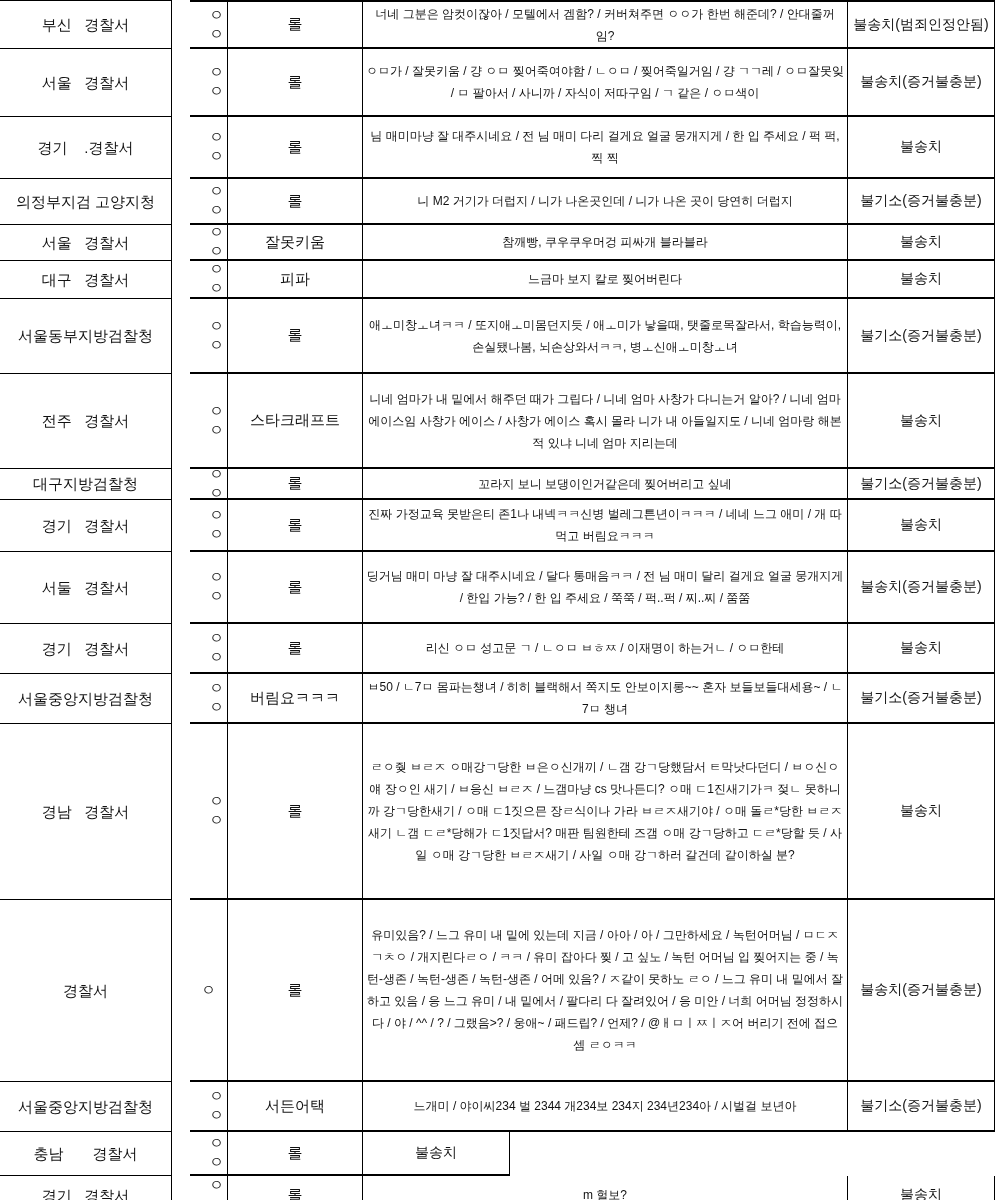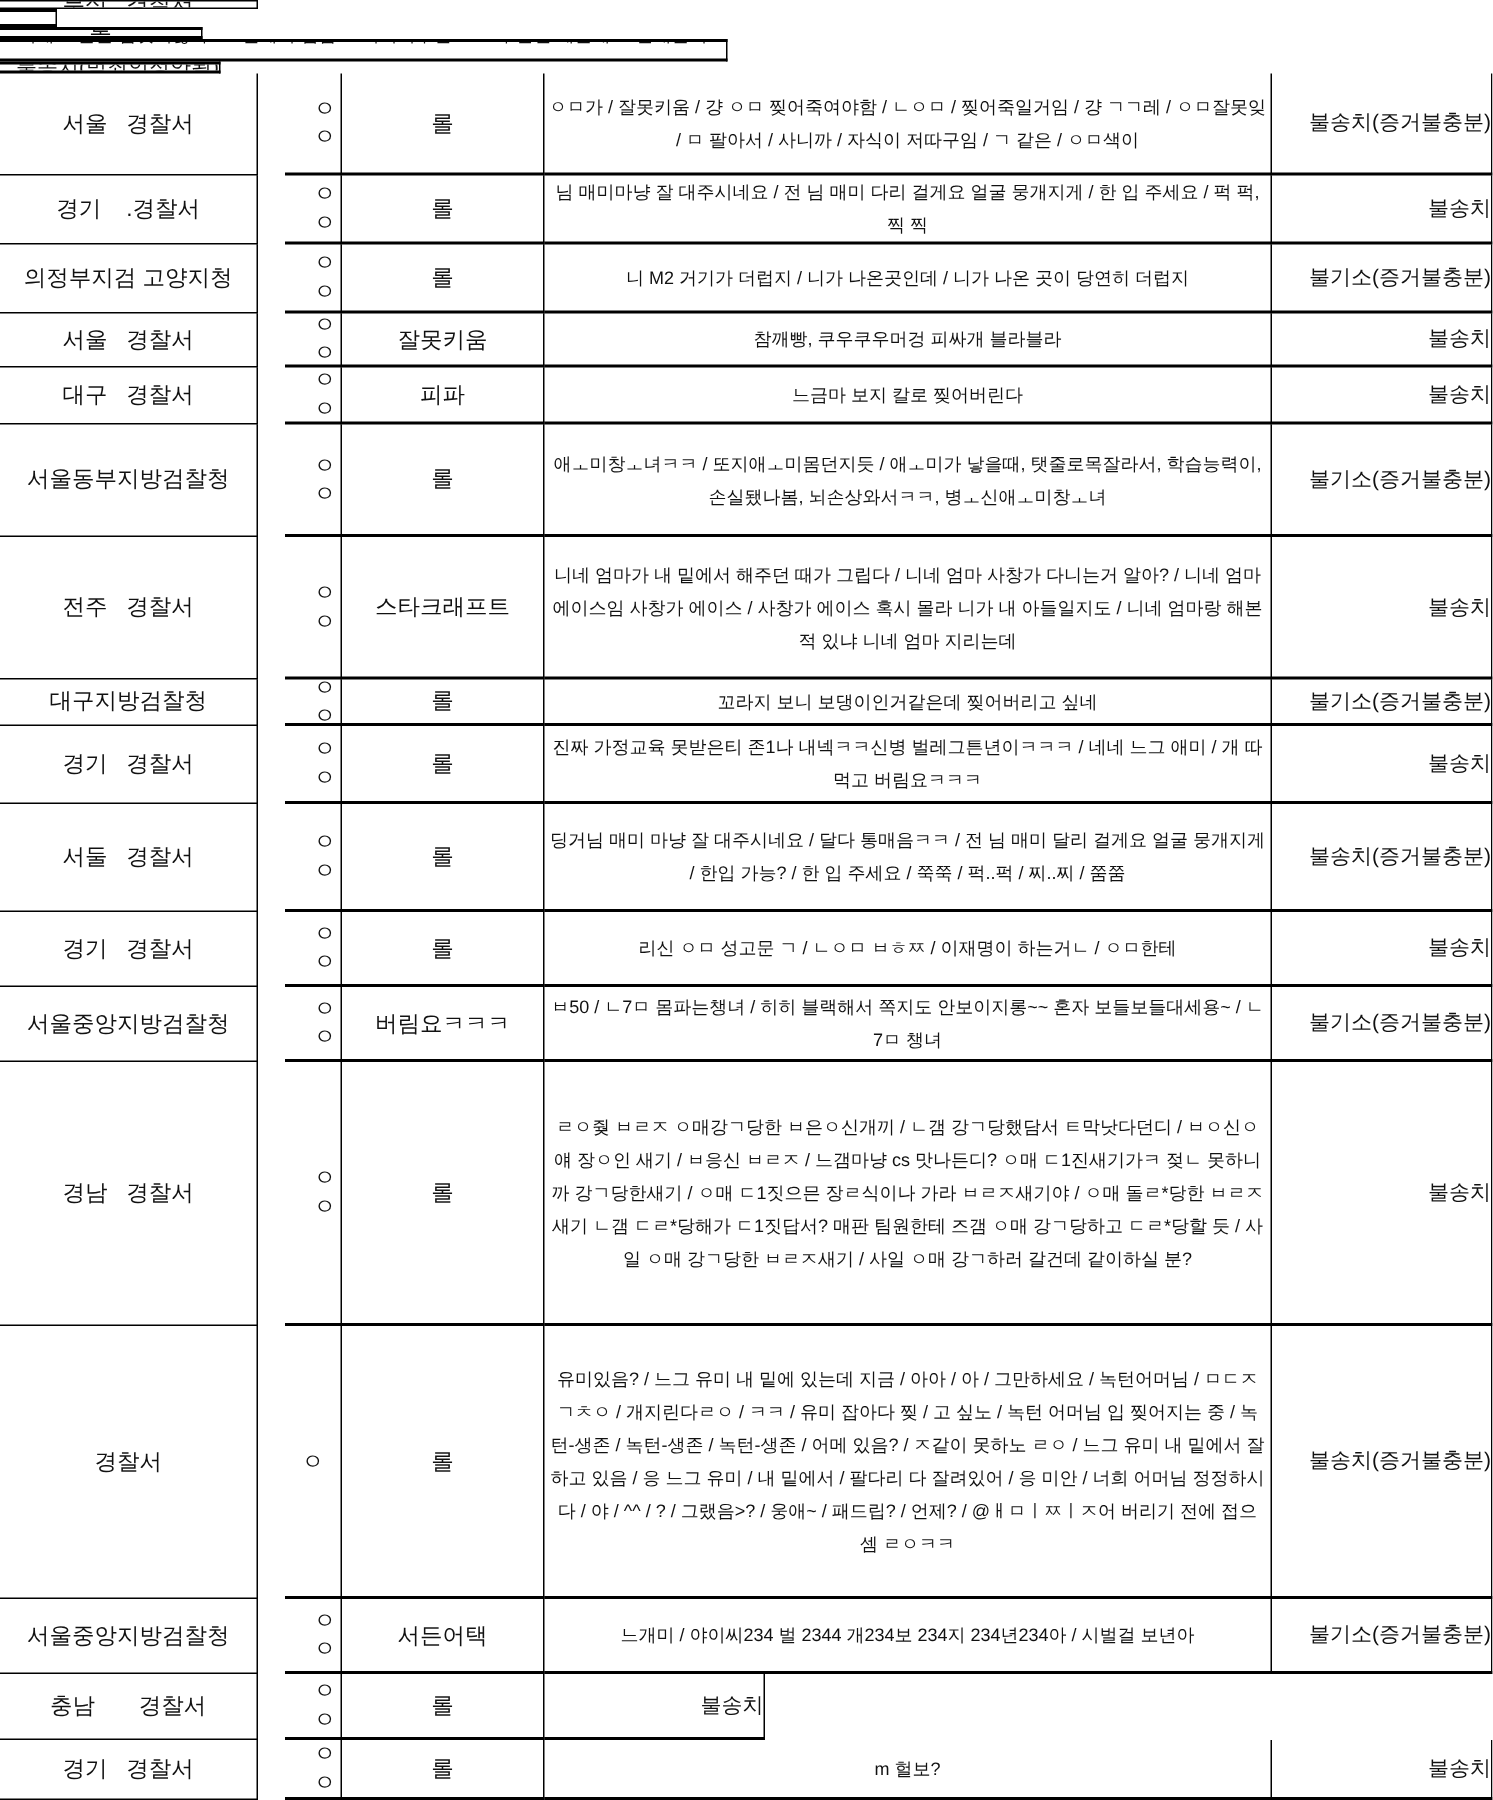--- a/index.html
+++ b/index.html
@@ -25,32 +25,32 @@
   .gap{width:18px;box-sizing:border-box;}
   
   .person{
     width:38px;font-size:15px;letter-spacing:3px;padding-left:3px;text-align:right;
   }
   .game{width:135px;font-size:15px;}
   .content{
     width:485px;font-size:12px;line-height:22px;
     word-break:break-all;padding:1px 3px;
   }
-  .result{width:147px;font-size:14px;white-space:nowrap;justify-content:flex-end;}
+  .result{width:147px;font-size:14px;white-space:nowrap;}
   .person,.game,.content,.result{
     box-sizing:border-box;
     border-bottom:2px solid #000;border-right:1px solid #000;
   }
   .first .person,.first .game,.first .content,.first .result{border-top:2px solid #000;}
 </style>
 </head>
 <body>
 
 <div id="report-table">
-    <div class="row first" style="height: 49px; flex-direction: column;">
+    <div class="row first" style="height: 49px;">
       <div class="cell office"><span>부신   경찰서</span></div>
       <div class="gap"></div>
       <div class="cell person">
         <span>ㅇㅇ</span>
       </div>
       <div class="cell game">
         <span>롤</span>
       </div>
       <div class="cell content">
         <span>너네 그분은 암컷이잖아 / 모텔에서 겜함? / 커버쳐주면 ㅇㅇ가 한번 해준데? / 안대줄꺼임?</span>
@@ -68,21 +68,21 @@
       <div class="cell game">
         <span>롤</span>
       </div>
       <div class="cell content">
         <span>ㅇㅁ가 / 잘못키움 / 걍 ㅇㅁ 찢어죽여야함 / ㄴㅇㅁ / 찢어죽일거임 / 걍 ㄱㄱ레 / ㅇㅁ잘못잊 / ㅁ 팔아서 / 사니까 / 자식이 저따구임 / ㄱ 같은 / ㅇㅁ색이</span>
       </div>
       <div class="cell result">
         <span>불송치(증거불충분)</span>
       </div>
     </div>
-    <div class="row" style="height: 46px;">
+    <div class="row" style="height: 62px;">
       <div class="cell office"><span>경기    .경찰서</span></div>
       <div class="gap"></div>
       <div class="cell person">
         <span>ㅇㅇ</span>
       </div>
       <div class="cell game">
         <span>롤</span>
       </div>
       <div class="cell content">
         <span>님 매미마냥 잘 대주시네요 / 전 님 매미 다리 걸게요 얼굴 뭉개지게 / 한 입 주세요 / 퍽 퍽, 찍 찍</span>

